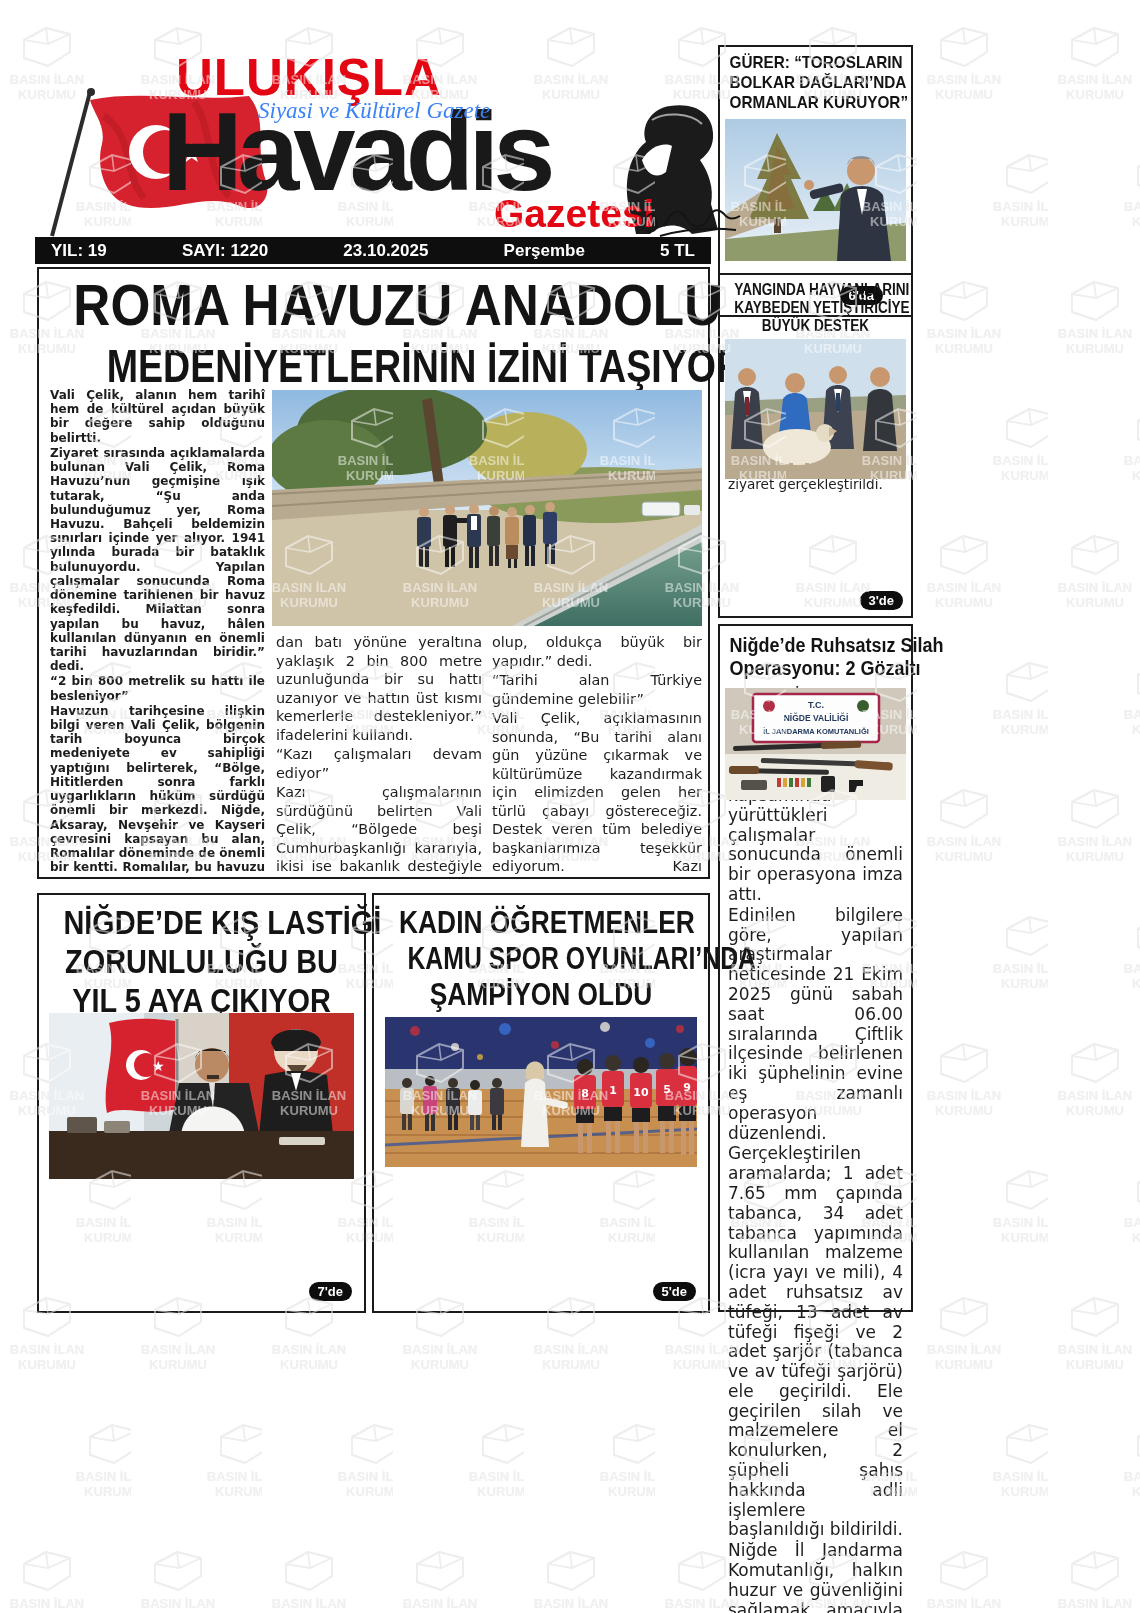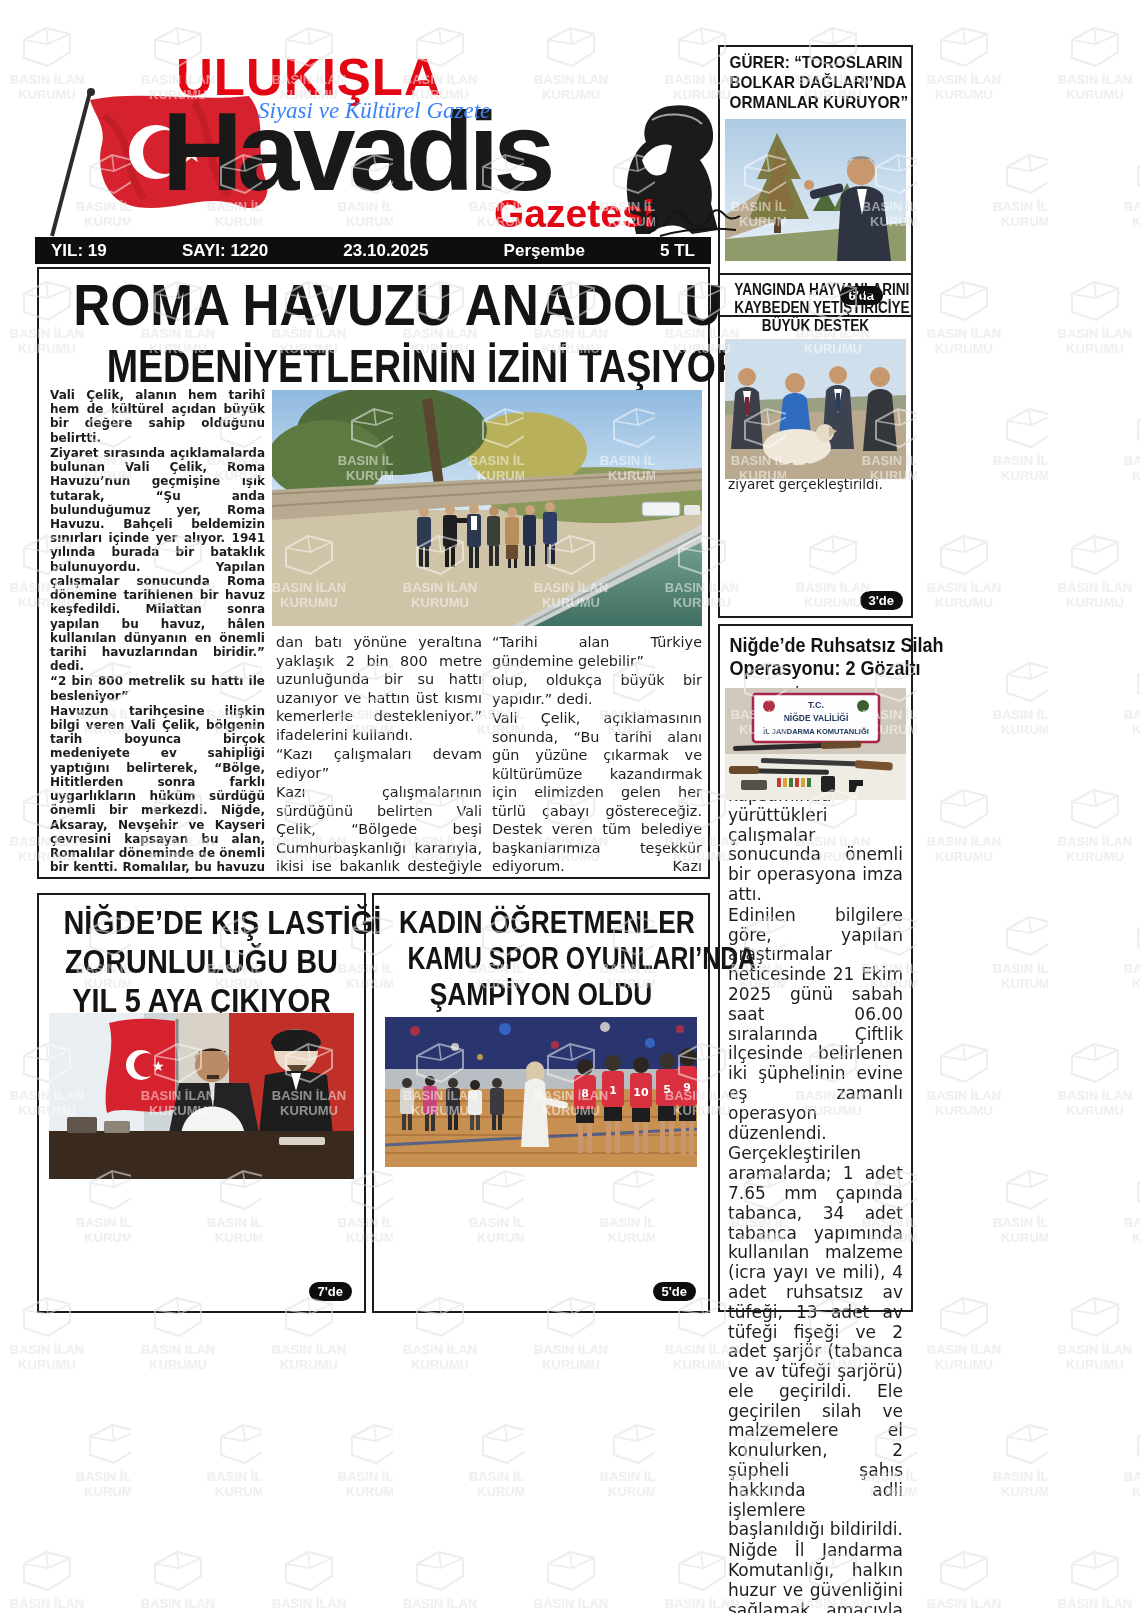--- a/index.html
+++ b/index.html
@@ -196,22 +196,22 @@
       </g>
     </svg>
   </div>
 
   <div class="col body-text" style="left:276px;top:633px;width:206px;height:243px;font-size:14.4px;line-height:1.285;">
     <p>dan batı yönüne yeraltına yaklaşık 2 bin 800 metre uzunluğunda bir su hattı uzanıyor ve hattın üst kısmı kemerlerle destekleniyor.” ifadelerini kullandı.</p>
     <p>“Kazı çalışmaları devam ediyor”</p>
     <p>Kazı çalışmalarının sürdüğünü belirten Vali Çelik, “Bölgede beşi Cumhurbaşkanlığı kararıyla, ikisi ise bakanlık desteğiyle yürütülen toplam 120 antik kent bulunuyor. Burada, Anadolu’da hüküm süren medeniyetlerin izlerini görebiliyoruz. Havuzun ölçüleri 62 metreye 23 metre</p>
   </div>
   <div class="col body-text" style="left:492px;top:633px;width:210px;height:243px;font-size:14.4px;line-height:1.285;">
+    <p>olup, oldukça büyük bir yapıdır.” dedi.</p>
     <p>“Tarihi alan Türkiye gündemine gelebilir”</p>
-    <p>olup, oldukça büyük bir yapıdır.” dedi.</p>
     <p>Vali Çelik, açıklamasının sonunda, “Bu tarihi alanı gün yüzüne çıkarmak ve kültürümüze kazandırmak için elimizden gelen her türlü çabayı göstereceğiz. Destek veren tüm belediye başkanlarımıza teşekkür ediyorum. Kazı çalışmalarının neticesinde, burası Türkiye gündemine gelebilecek önemli bir yer olacak.” ifadelerini kullandı.   (Haber Merkezi)</p>
   </div>
 
   <div class="box" style="left:37px;top:893px;width:329px;height:420px;">
     <div class="hl" style="margin-top:8px;">
       <span class="ln cond85" style="font-size:34px;">NİĞDE’DE KIŞ LASTİĞİ</span>
       <span class="ln cond85" style="font-size:34px;">ZORUNLULUĞU BU</span>
       <span class="ln cond85" style="font-size:34px;">YIL 5 AYA ÇIKIYOR</span>
     </div>
     <div class="photo" style="left:10px;top:118px;width:305px;height:166px;">

